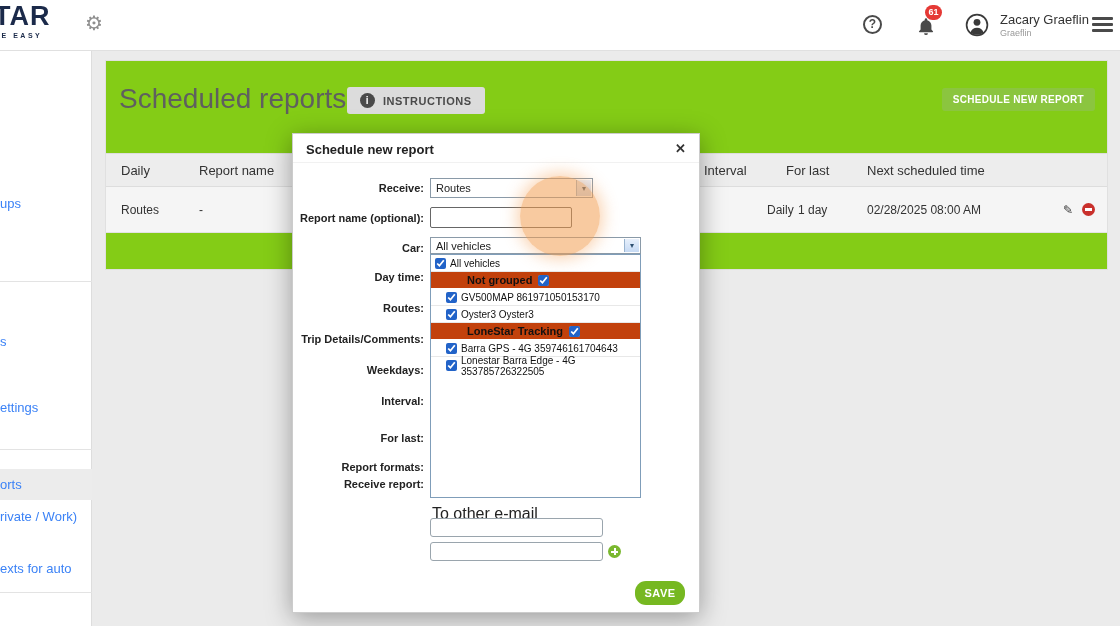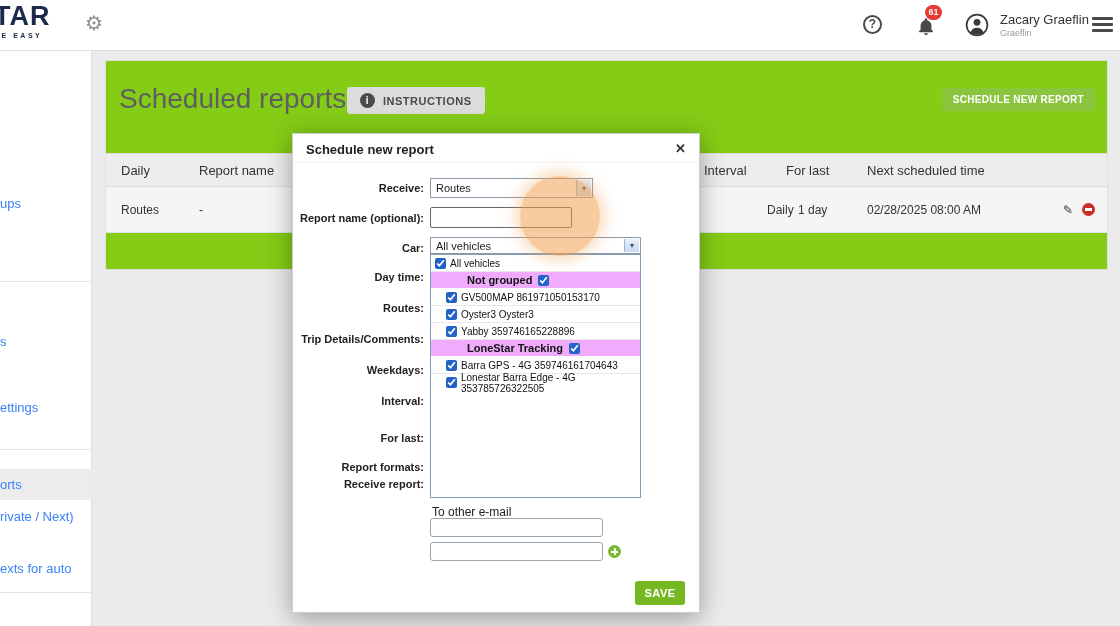--- a/index.html
+++ b/index.html
@@ -48,28 +48,28 @@
   .modal-close { position:absolute; right:13px; top:7px; font-size:13px; font-weight:bold; color:#333; cursor:pointer; }
   .modal-hdiv { position:absolute; left:0; top:28px; width:100%; height:1px; background:#f1f1f1; }
   .mlabel { position:absolute; width:133px; right:275px; text-align:right; font-size:11px; font-weight:bold; color:#222; white-space:nowrap; }
   .fake-select { position:absolute; background:#fff; border:1px solid #8a9aa8; font-size:11px; color:#222; padding:0 18px 0 5px; display:flex; align-items:center; cursor:pointer; }
   .fake-select .arrowbox { position:absolute; right:1px; top:1px; bottom:1px; width:15px; background:linear-gradient(#e8f0fb,#c6daf4); border-left:1px solid #9ab4cf; color:#2f5070; font-size:8px; display:flex; align-items:center; justify-content:center; }
   .text-input { position:absolute; border:1px solid #9aa5ad; border-radius:3px; background:#fff; font-size:11px; padding:0 5px; font-family:"Liberation Sans",sans-serif; }
   .name-input { border:1px solid #666; border-radius:2px; }
   .listbox { position:absolute; left:137px; top:120px; width:211px; height:244px; border:1px solid #7f9db9; background:#fff; overflow:hidden; }
   .vrow { display:flex; align-items:center; height:17px; border-bottom:1px solid #e8e8e8; padding-left:4px; font-size:10px; color:#111; cursor:pointer; }
   .vrow.indent { padding-left:15px; }
-  .vrow.group { background:#f0abfc; font-weight:bold; font-size:11px; border-bottom:1px solid #fff;padding-left:36px; }
+  .vrow.group { background:#c2410c; font-weight:bold; font-size:11px; border-bottom:1px solid #fff;padding-left:36px; }
   .vrow input { width:11px; height:11px; margin-right:4px; accent-color:#2263c8; cursor:pointer; }
   .vrow.group input { margin-left:6px; margin-right:0; }
-  .email-label { position:absolute; left:139px; top:371px; font-size:12px; color:#222; }
+  .email-label { position:absolute; left:139px; top:371px; font-size:16px; color:#222; }
   .plus-circ { position:absolute; left:315px; top:411px; width:13px; height:13px; border-radius:50%; background:#7ab82f; cursor:pointer; }
   .plus-circ::before { content:""; position:absolute; left:3px; top:5.5px; width:7px; height:2px; background:#fff; }
   .plus-circ::after  { content:""; position:absolute; left:5.5px; top:3px; width:2px; height:7px; background:#fff; }
-  .save-btn { position:absolute; right:14px; top:447px; width:50px; height:24px; background:#76b821; border:none; border-radius:3px; color:#fff; font-weight:bold; font-size:11px; letter-spacing:.5px; cursor:pointer; font-family:"Liberation Sans",sans-serif; }
+  .save-btn { position:absolute; right:14px; top:447px; width:50px; height:24px; background:#76b821; border:none; border-radius:11px; color:#fff; font-weight:bold; font-size:11px; letter-spacing:.5px; cursor:pointer; font-family:"Liberation Sans",sans-serif; }
 
   
   .click-ring { position:absolute; left:520px; top:176px; width:80px; height:80px; border-radius:50%; background:rgba(243,158,82,.55); box-shadow:0 0 16px 3px rgba(243,158,82,.45); z-index:20; pointer-events:none; }
 </style>
 </head>
 <body>
 
 <div class="page">
 
   <div class="topbar">
@@ -106,21 +106,21 @@
 
   <div class="sidebar">
     <div class="side-active" style="top:418px"></div>
     <div class="side-div" style="top:230px"></div>
     <div class="side-div" style="top:398px"></div>
     <div class="side-div" style="top:541px"></div>
     <div class="side-item" style="top:145px">ups</div>
     <div class="side-item" style="top:283px">s</div>
     <div class="side-item" style="top:349px">ettings</div>
     <div class="side-item" style="top:426px">orts</div>
-    <div class="side-item" style="top:458px">rivate / Next)</div>
+    <div class="side-item" style="top:458px">rivate / Work)</div>
     <div class="side-item" style="top:510px">exts for auto</div>
   </div>
 
   <div class="main-card">
     <div class="page-title">Scheduled reports</div>
 
     <div class="btn-instructions">
       <span class="info-i">i</span>
       <span>INSTRUCTIONS</span>
     </div>
@@ -185,24 +185,20 @@
         <input type="checkbox" checked="true" style="">
       </div>
       <div class="vrow indent">
         <input type="checkbox" checked="true" style="">
         <span>GV500MAP 861971050153170</span>
       </div>
       <div class="vrow indent">
         <input type="checkbox" checked="true" style="">
         <span>Oyster3 Oyster3</span>
       </div>
-      <div class="vrow indent">
-        <input type="checkbox" checked="true" style="">
-        <span>Yabby 359746165228896</span>
-      </div>
       <div class="vrow group">
         <span>LoneStar Tracking</span>
         <input type="checkbox" checked="true" style="">
       </div>
       <div class="vrow indent">
         <input type="checkbox" checked="true" style="">
         <span>Barra GPS - 4G 359746161704643</span>
       </div>
       <div class="vrow indent" style="border-bottom:none">
         <input type="checkbox" checked="true" style="">

